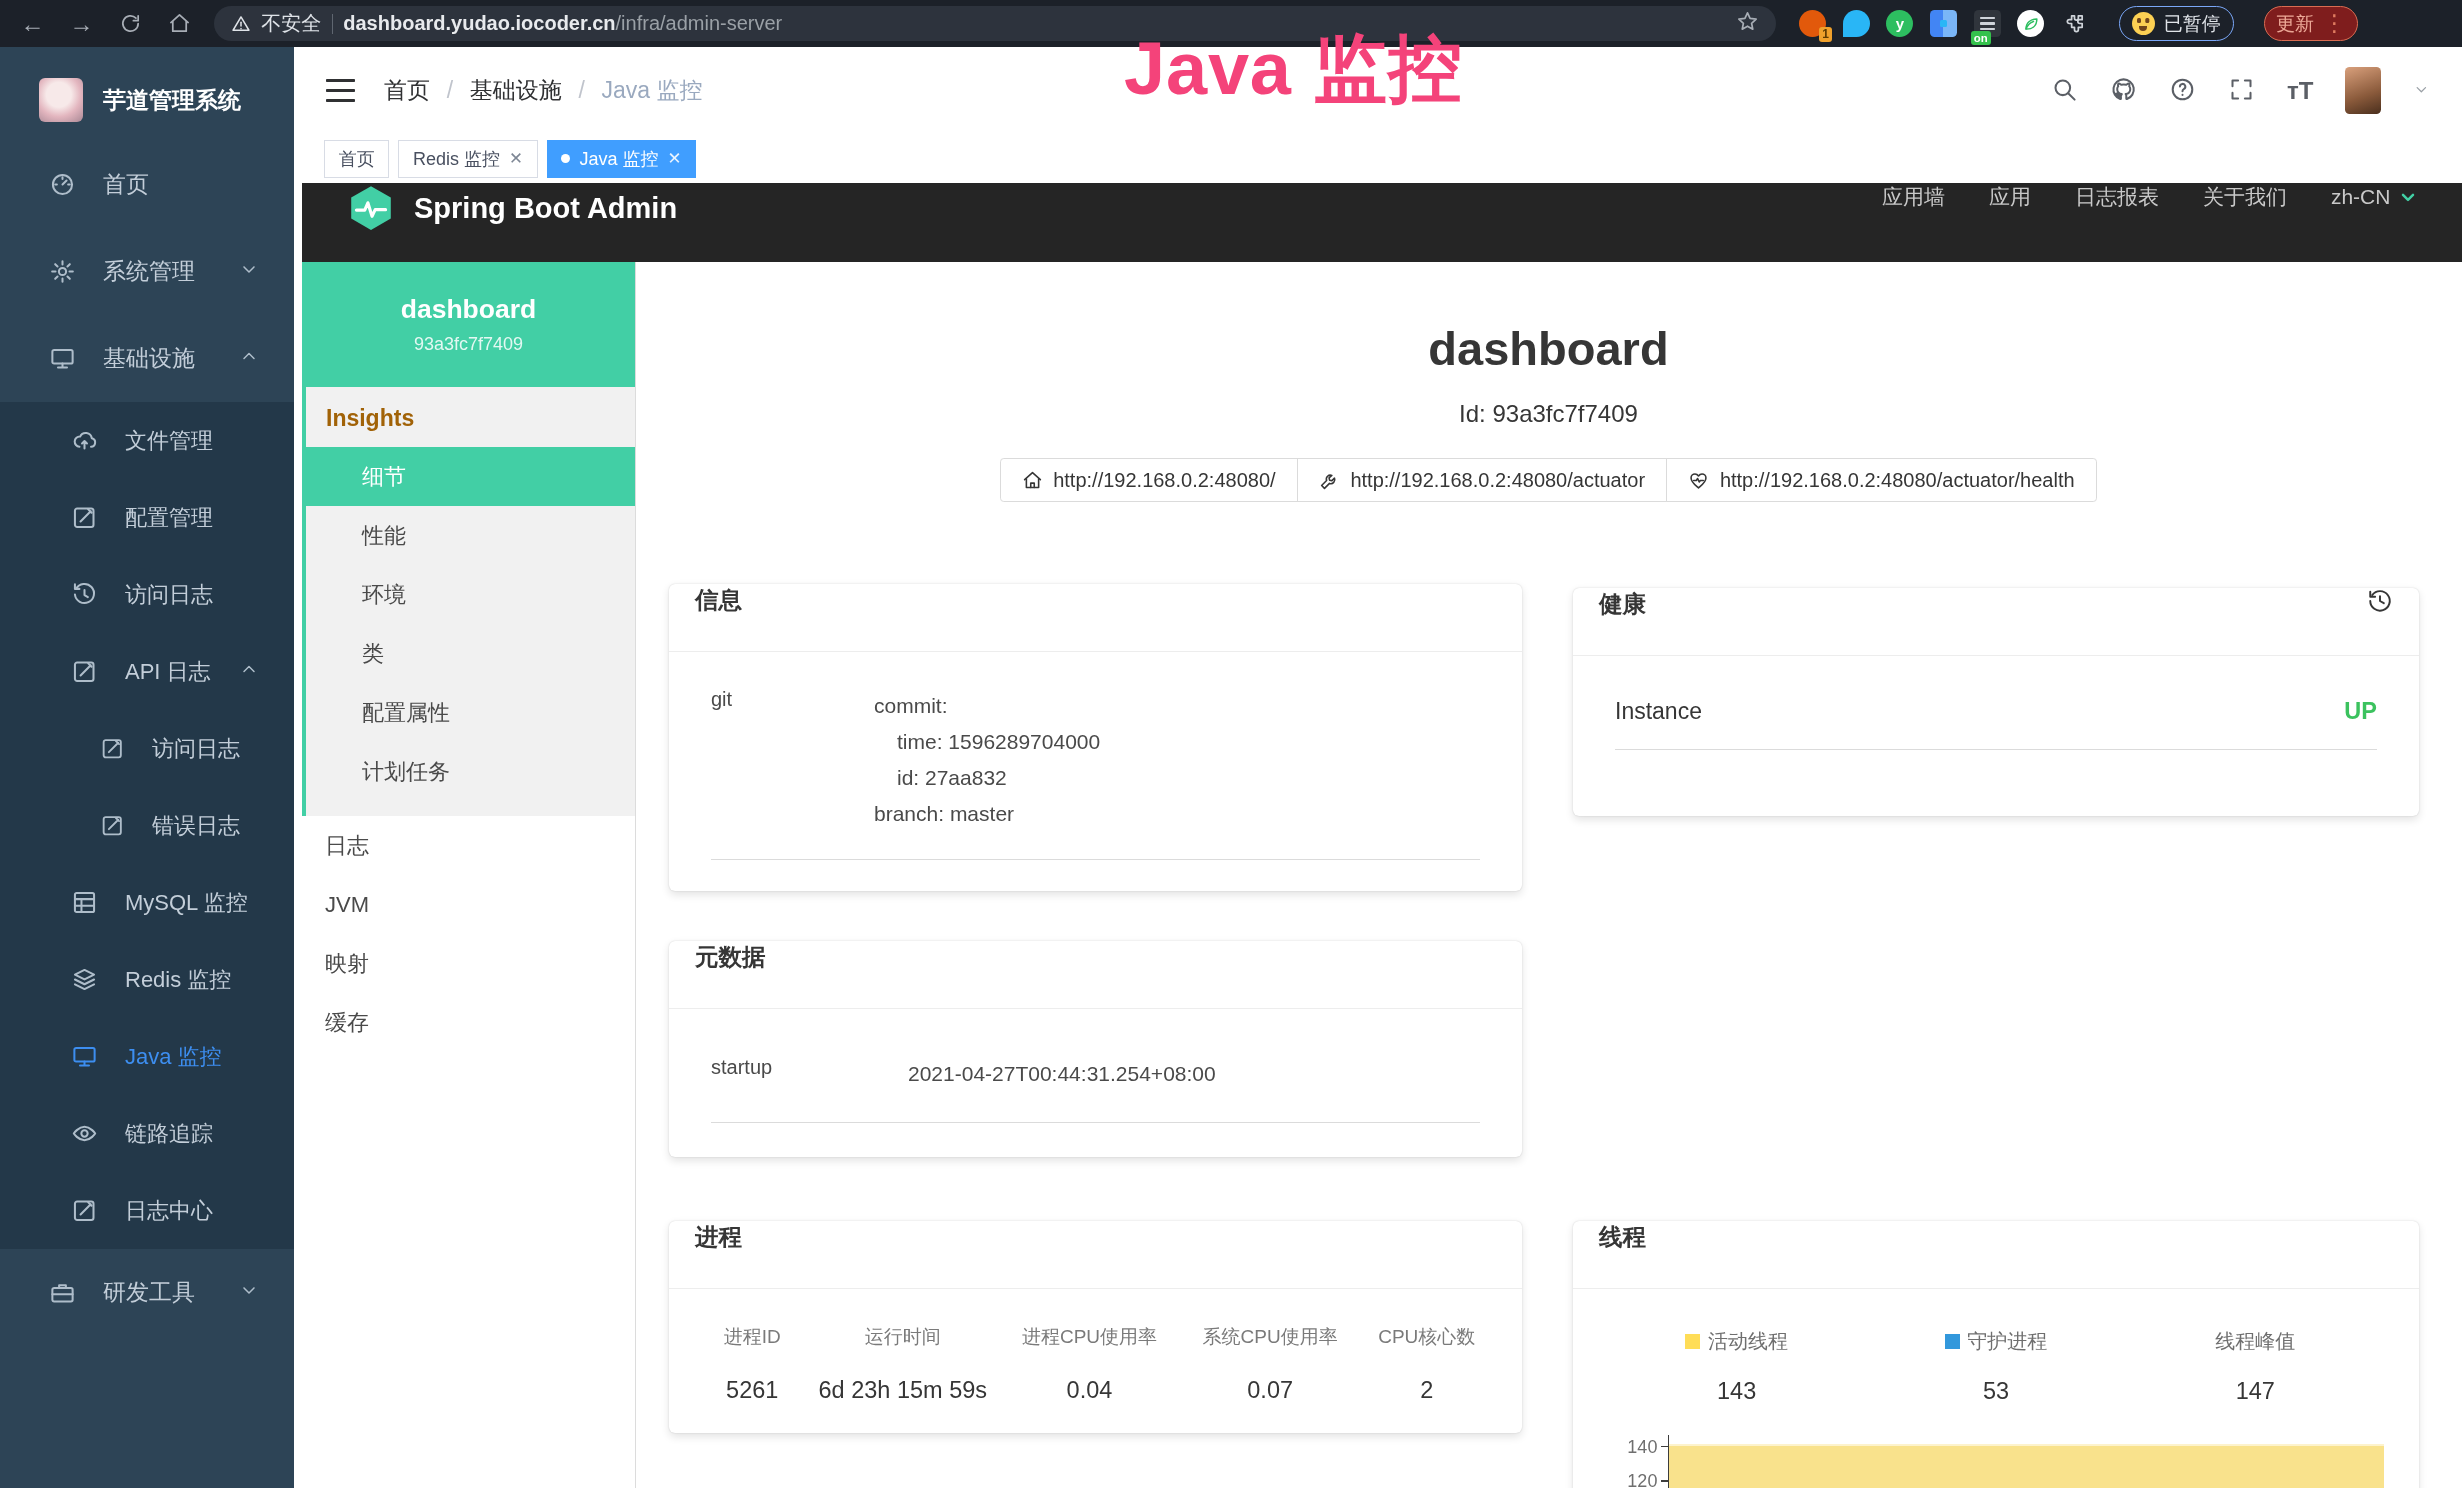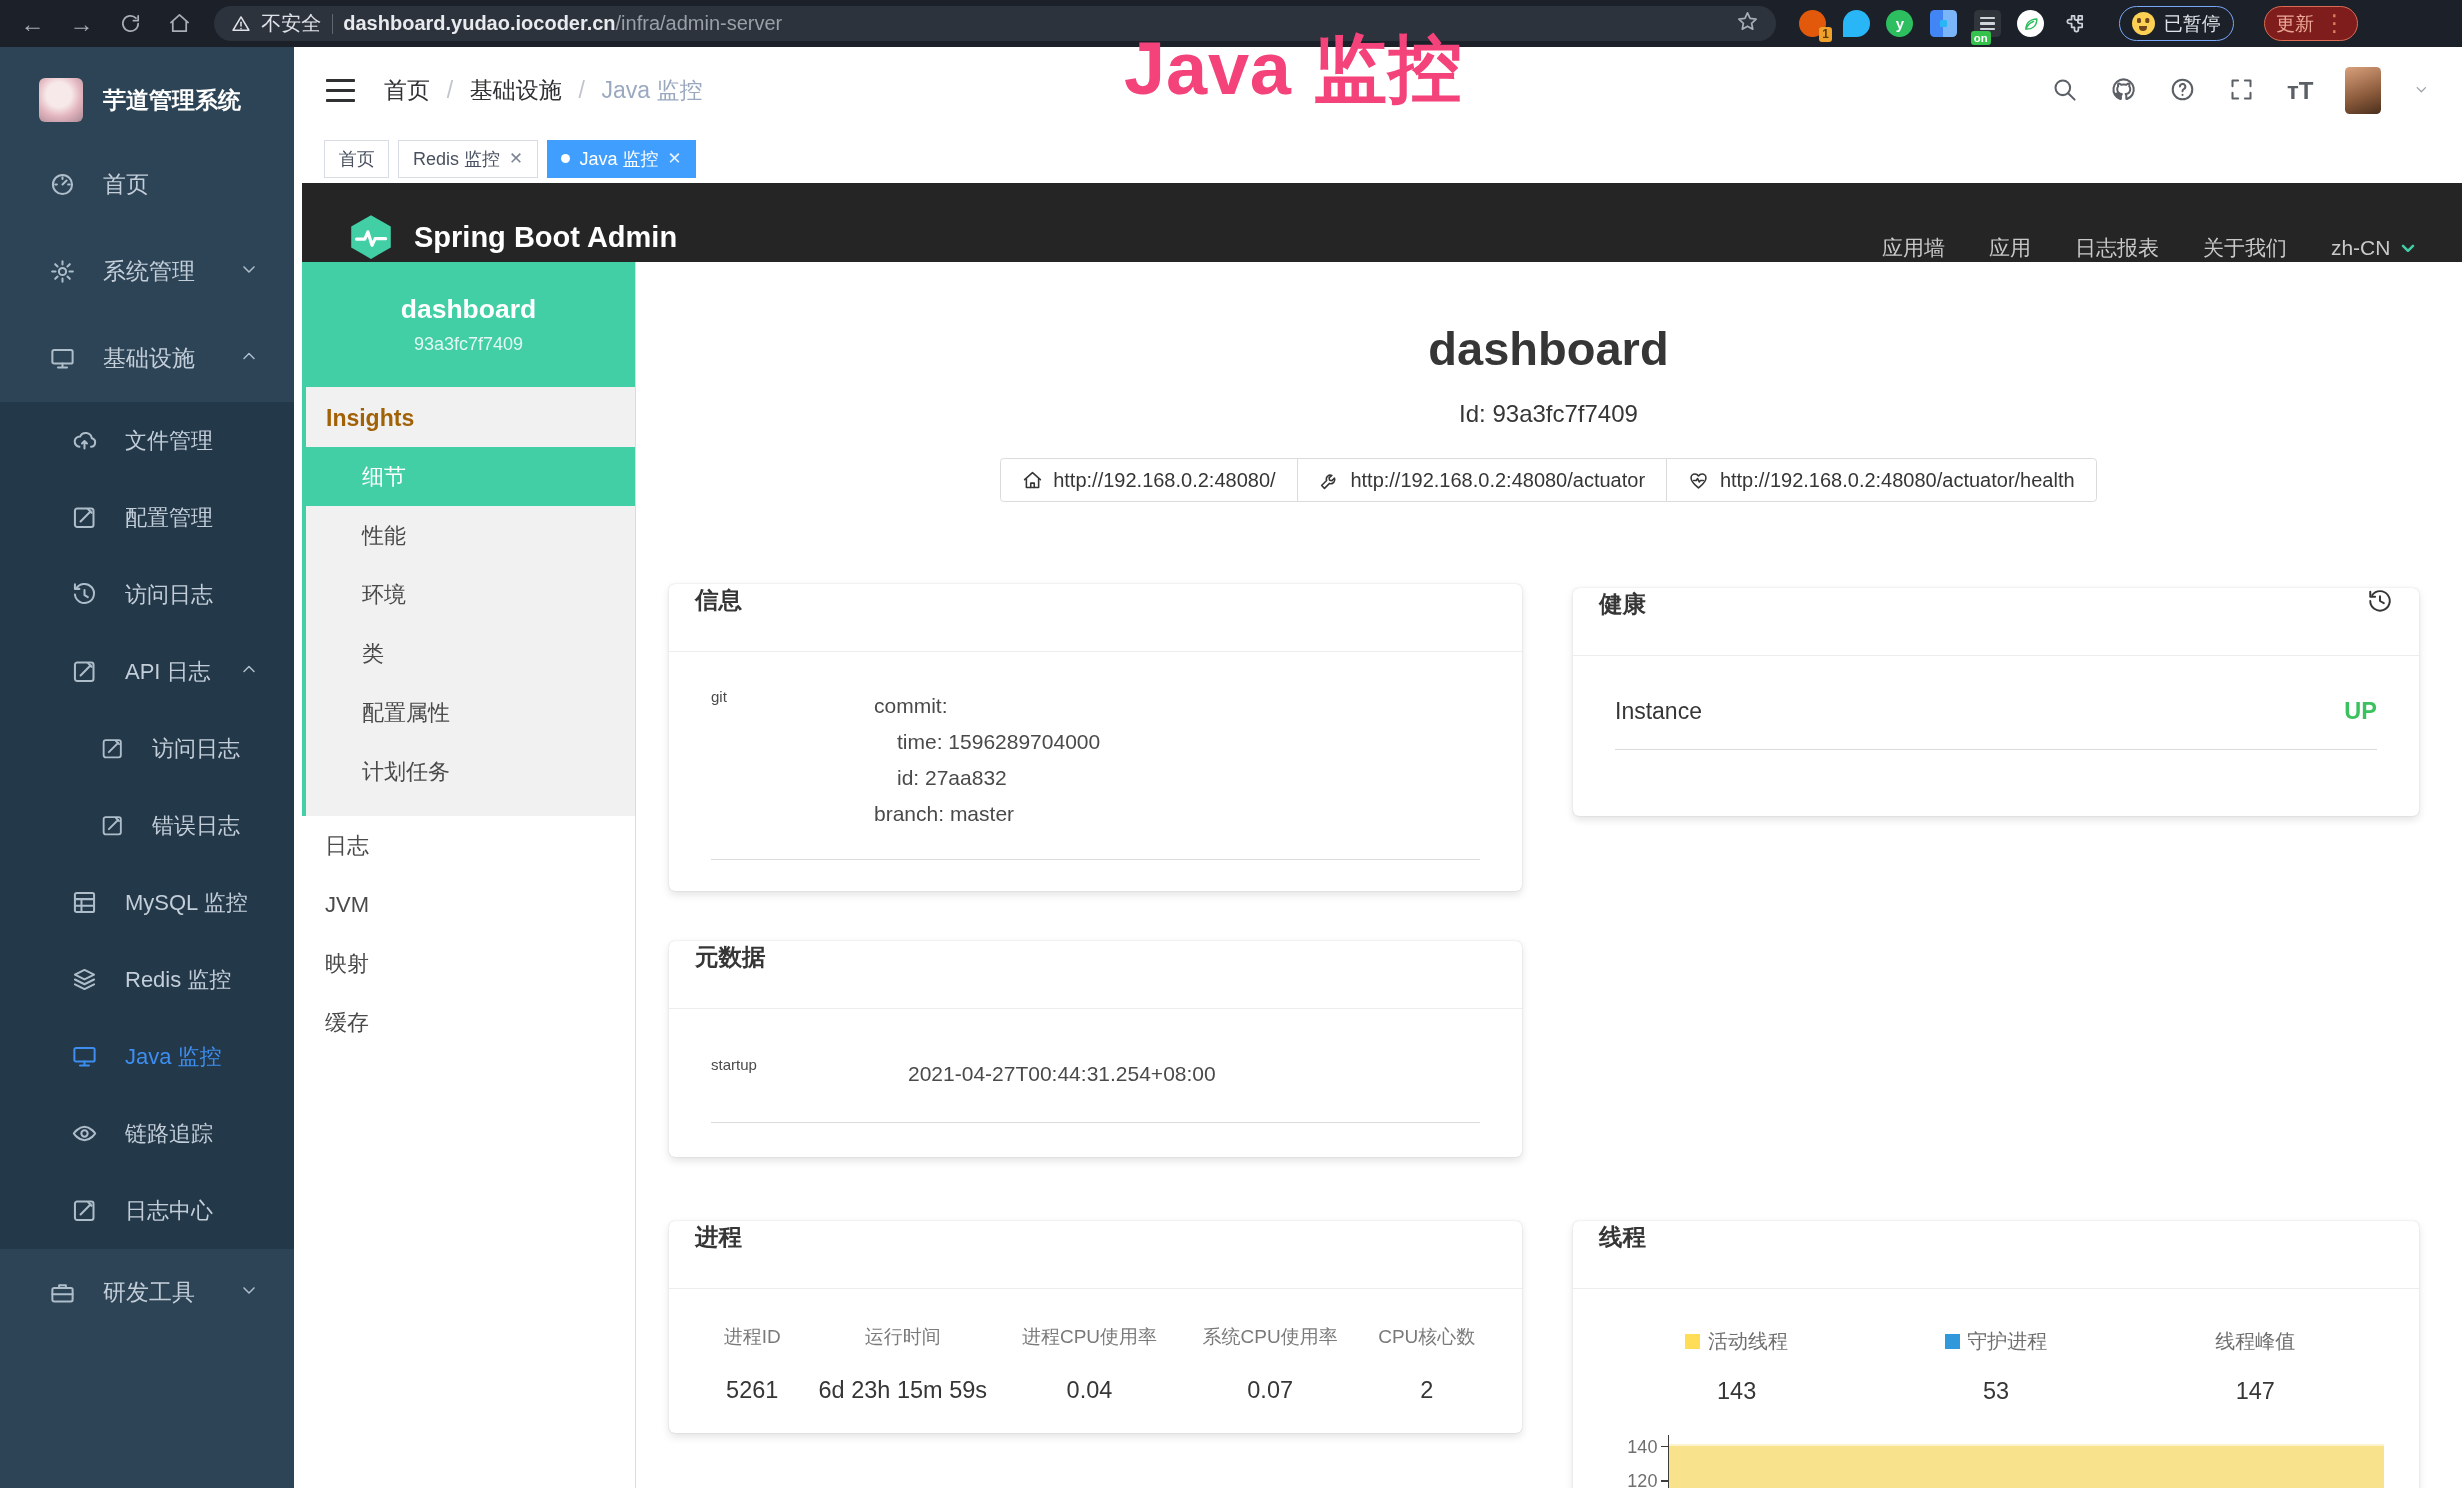--- a/index.html
+++ b/index.html
@@ -89,21 +89,21 @@
   .mi .chev svg{width:20px;height:20px}
   .mi svg.mic{width:27px;height:27px;color:#aebdca;flex:0 0 auto}
   .mi.s2 svg.mic{width:25px;height:25px}
   .mi.active{color:#3d8ef0}
   .mi.active svg.mic{color:#3d8ef0}
 
   .gutter{position:absolute;left:294px;top:47px;width:7.6px;bottom:0;background:#fff;z-index:4}
 
   
   .sbanav{position:absolute;left:302px;top:183px;right:0;height:79px;background:#252525;display:flex;
-          align-items:flex-end;padding:0 44px;box-sizing:border-box;z-index:5}
+          align-items:flex-start;padding:0 44px;box-sizing:border-box;z-index:5}
   .brand{display:flex;align-items:center;gap:18px;color:#fff;font-size:29px;font-weight:bold}
   .brand svg{width:50px;height:50px}
   .sbanav .links{margin-left:auto;display:flex;align-items:center;gap:44px;font-size:21px;color:#c9c9c9}
   .locale{display:flex;align-items:center;gap:7.6px}
   .locale svg{width:20px;height:20px;color:#42cfa5;stroke-width:3}
 
   
   .sbaside{position:absolute;left:302px;top:262px;width:334px;bottom:0;background:#fff;
            border-right:0.8px solid #dcdcdc;box-sizing:border-box;z-index:5}
   .sbahead{height:125px;background:#42cfa5;color:#fff;display:flex;flex-direction:column;align-items:center;
@@ -129,21 +129,21 @@
 
   .card{position:absolute;background:#fff;border-radius:6px;
         box-shadow:0 3.8px 9px rgba(10,10,10,.11),0 0 1.5px rgba(10,10,10,.18)}
   .ch{display:flex;height:67px;padding:0 26px;border-bottom:1.5px solid #ededed;
       font-size:23.5px;font-weight:bold;color:#363636}
   .ch .sp{flex:1}
   .ch .hist{color:#363636}
   .ch .hist svg{width:26px;height:26px}
   .cb{padding:0 42px}
   .kv{display:flex;border-bottom:0.8px solid #dbdbdb}
-  .k{width:163px;font-size:15px;color:#4a4a4a;flex:0 0 auto}
+  .k{width:163px;font-size:20px;color:#4a4a4a;flex:0 0 auto}
   .v{font-size:21px;color:#4a4a4a;line-height:1.72}
   .ind{padding-left:23px}
   .rowflex{display:flex;align-items:center;justify-content:space-between;border-bottom:0.8px solid #dbdbdb}
   .up{color:#3bc25e;font-weight:bold;font-size:23.5px}
 
   .pgrid{display:grid;grid-template-columns:0.9fr 1.6fr 1.5fr 1.5fr 1.1fr;row-gap:27px;text-align:center}
   .phd{font-size:19px;color:#7a7a7a}
   .pvl{font-size:23.5px;color:#363636}
 
   .tstats{display:grid;grid-template-columns:1fr 1fr 1fr;text-align:center}

